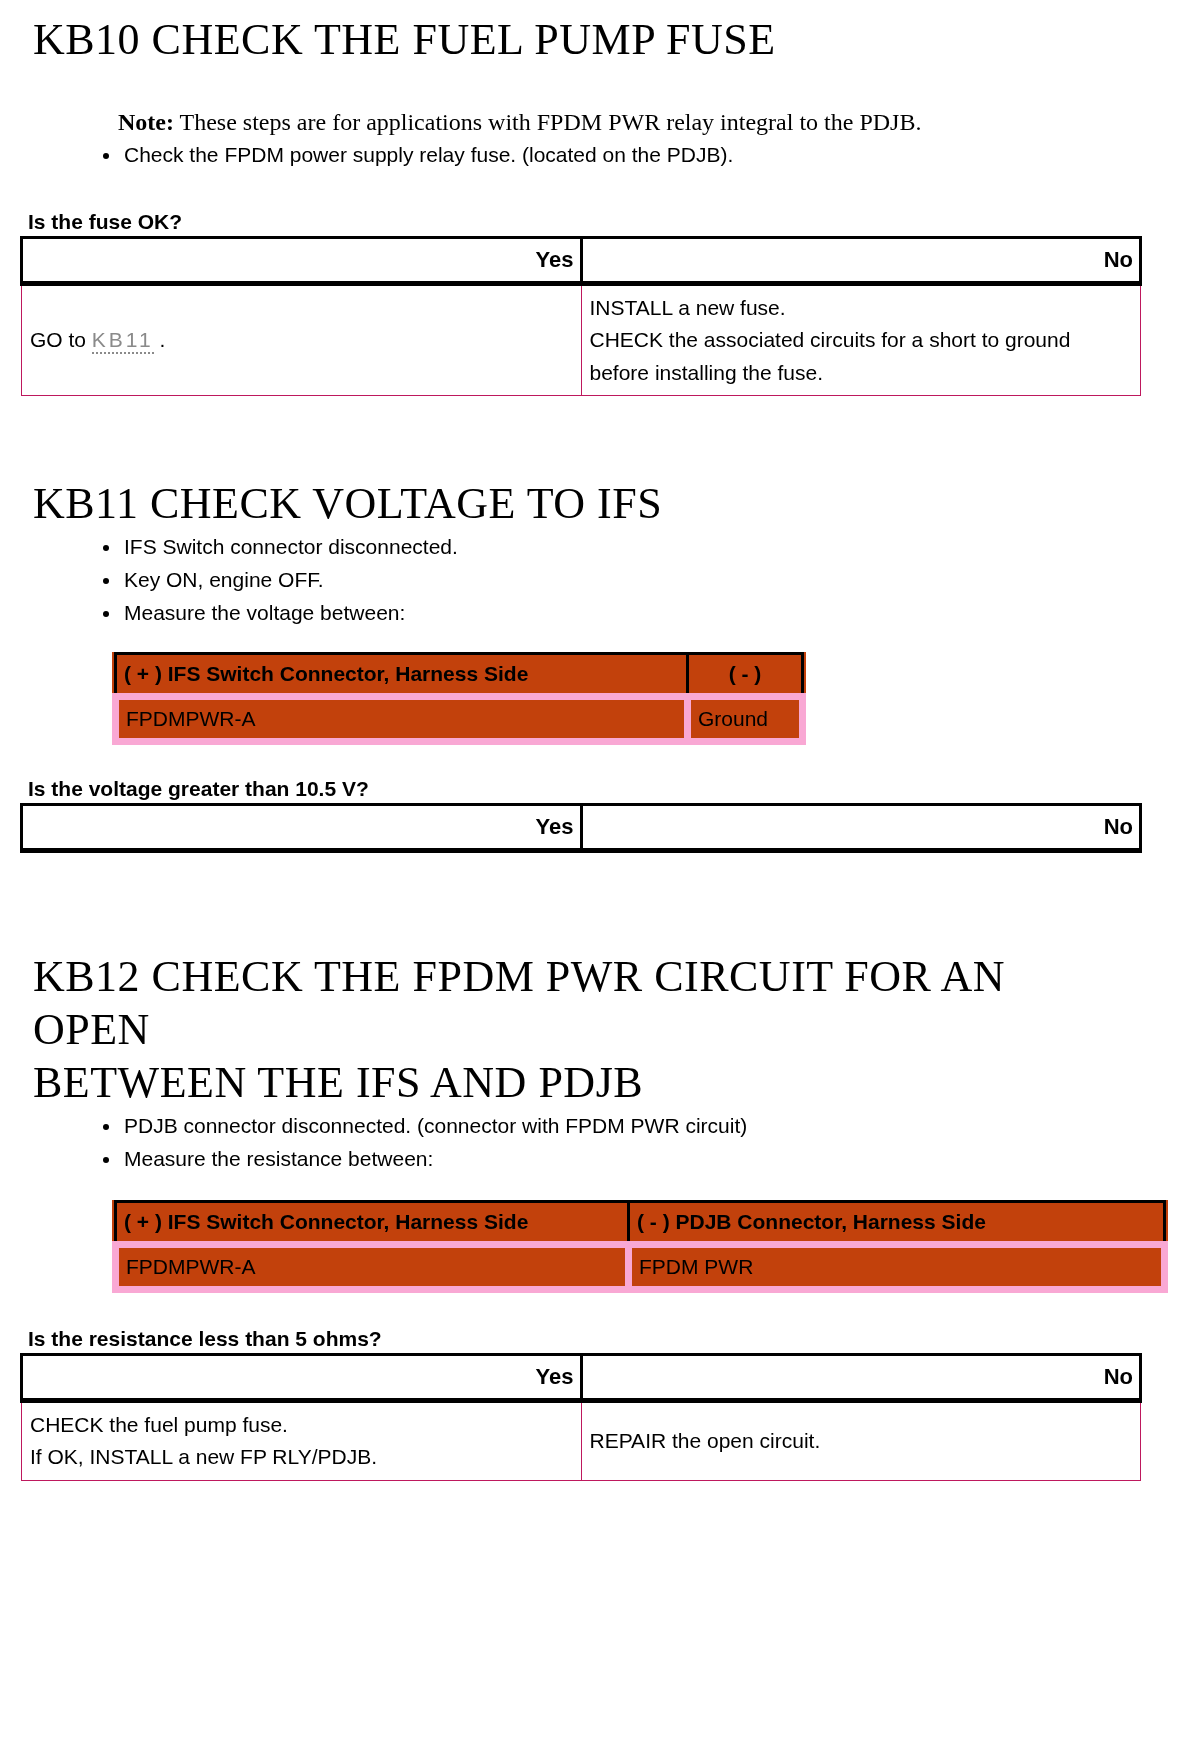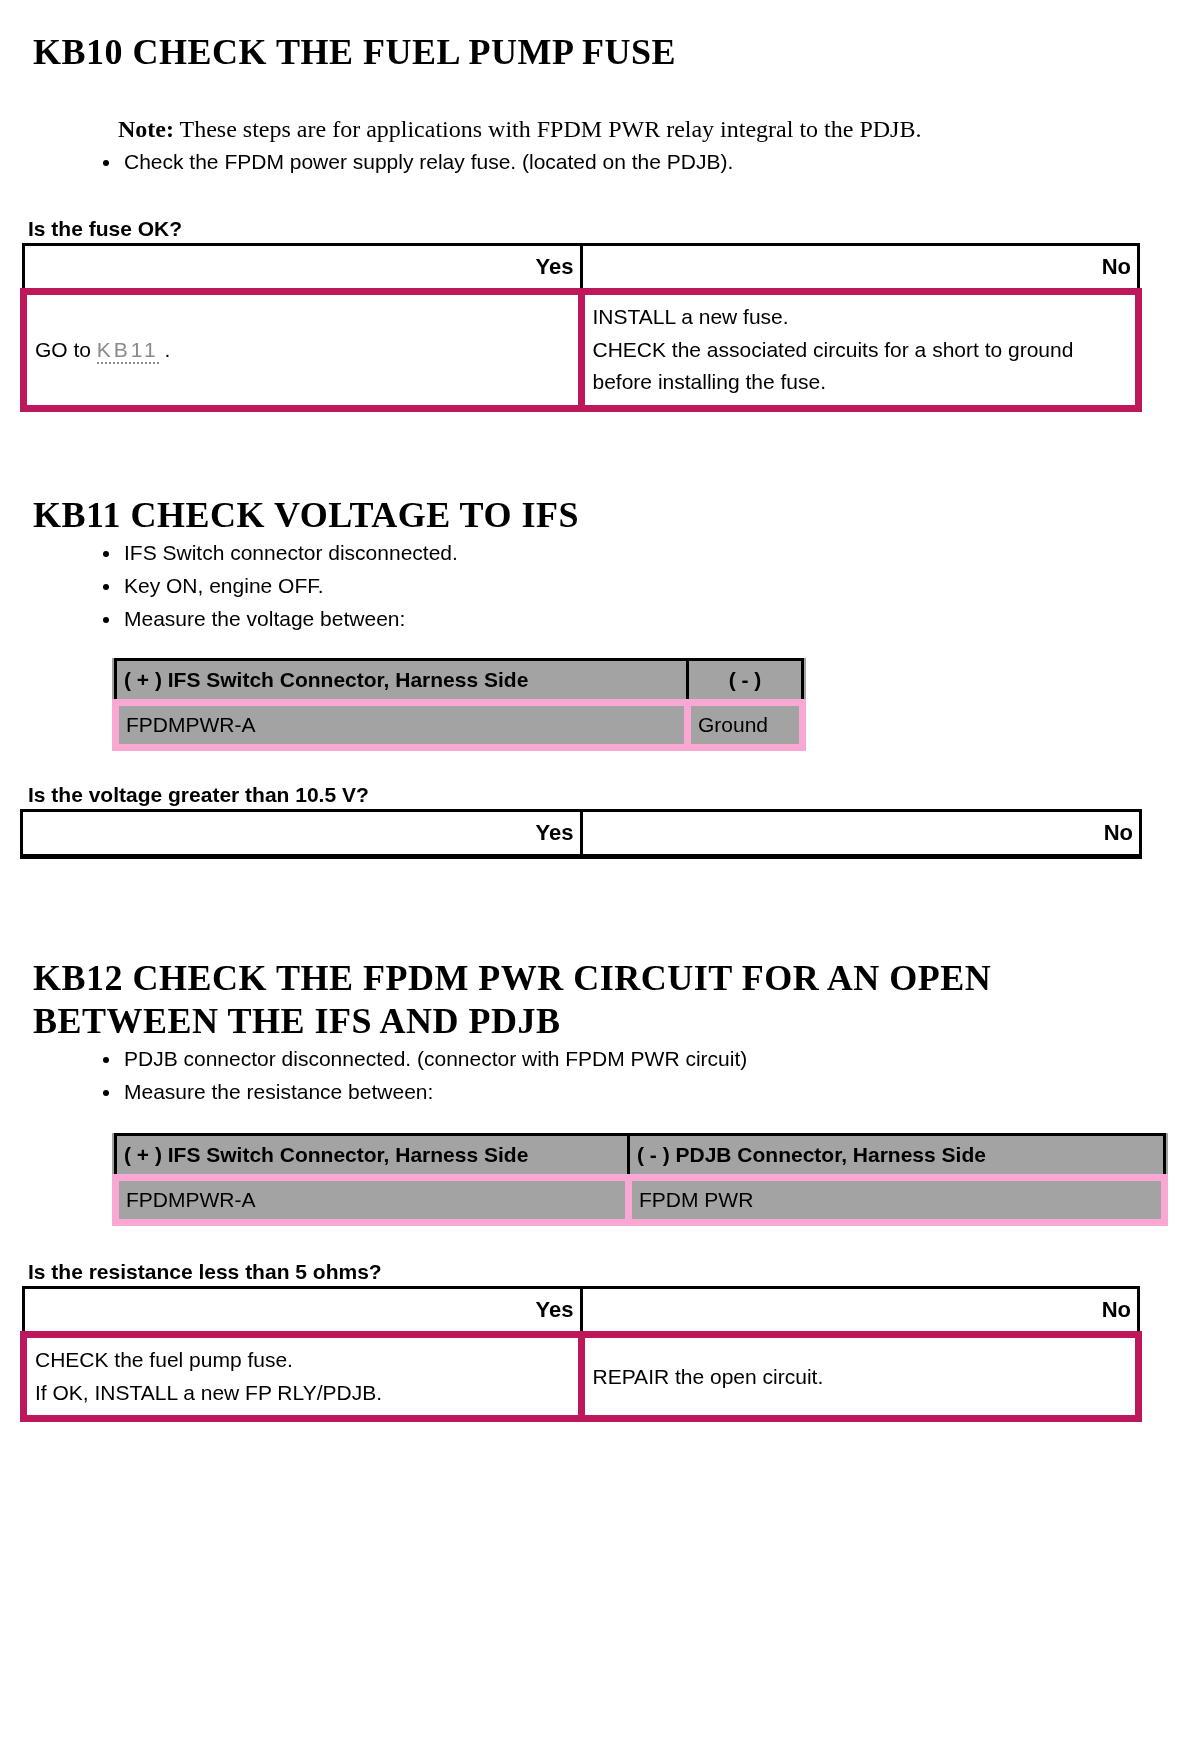--- a/index.html
+++ b/index.html
@@ -11,25 +11,25 @@
   body {
     width: 1200px;
     height: 1748px;
     overflow: hidden;
     font-family: "Liberation Sans", "DejaVu Sans", sans-serif;
     box-sizing: border-box;
     padding-top: 14px;
   }
   .section-title {
     font-family: "Liberation Serif", "DejaVu Serif", serif;
-    font-weight: bold;
-    font-size: 36px;
+    font-weight: normal;
+    font-size: 44px;
     line-height: 1.2;
     letter-spacing: 0.5px;
-    margin: 17px 0 0 33px;
+    margin: 0 0 0 33px;
     width: 1000px;
   }
   .note {
     font-family: "Liberation Serif", "DejaVu Serif", serif;
     font-size: 24px;
     line-height: 1.42;
     margin: 38px 0 0 118px;
     width: 905px;
   }
   .note b { font-weight: bold; }
@@ -55,30 +55,30 @@
   }
   table.decision th {
     border: 3px solid #000000;
     border-bottom: 5px solid #000000;
     font-size: 22px;
     font-weight: bold;
     text-align: right;
     padding: 8px 6px;
   }
   table.decision td {
-    border: 7px solid #be185d;
+    border: 1px solid #be185d;
     font-size: 21px;
     line-height: 1.55;
     padding: 6px 8px;
     vertical-align: middle;
   }
   table.measure {
     border-collapse: collapse;
     margin-left: 112px;
-    background: #a3a3a3;
+    background: #c2410c;
   }
   table.measure th {
     border: 3px solid #000000;
     border-bottom: 4px solid #000000;
     font-size: 21px;
     font-weight: bold;
     text-align: left;
     padding: 7px 7px;
     white-space: nowrap;
   }

